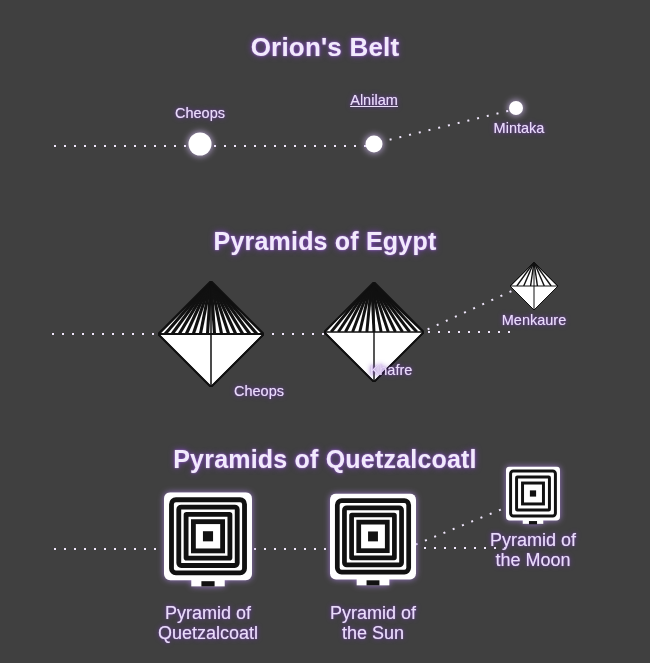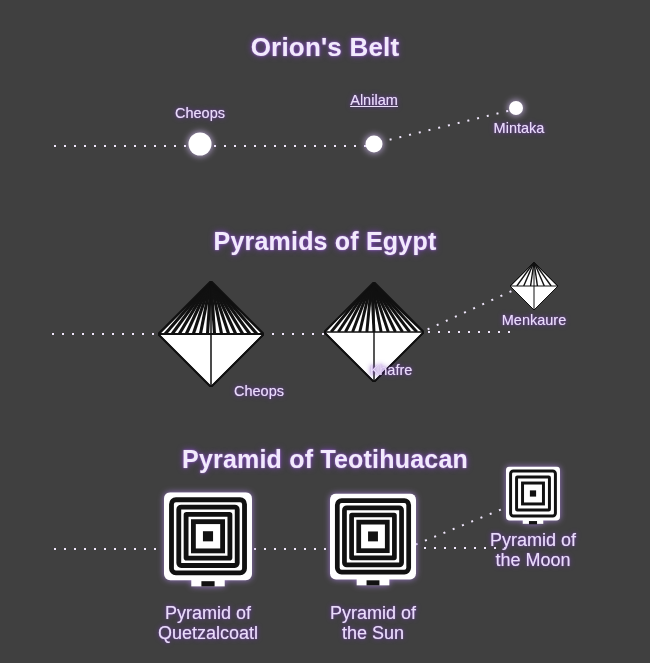--- a/index.html
+++ b/index.html
@@ -179,21 +179,21 @@
             <line x1="24" y1="0" x2="41.14285714285714" y2="24" stroke="#111111" stroke-width="1.411764705882353"></line>
             <line x1="24" y1="0" x2="48" y2="24" stroke="#111111" stroke-width="1.411764705882353"></line>
           </g>
           <polygon points="0,24 48,24 24,48" fill="#ffffff" stroke="#111111" stroke-width="1"></polygon>
           <polygon points="24,0 48,24 24,48 0,24" fill="none" stroke="#111111" stroke-width="1"></polygon>
           <line x1="24" y1="0" x2="24" y2="48" stroke="#111111" stroke-width="1"></line>
         </svg></div>
       <div class="lbl" style="left: 534px; top: 312px; text-align: right;">Menkaure</div>
     </div>
 
-  <div class="sec-title" id="title-teo">Pyramid of Teotihuacan</div>
+  <div class="sec-title" id="title-teo">Pyramids of Quetzalcoatl</div>
   <div id="layer-teo">
       <div class="dotline" style="left: 50px; top: 547px; width: 290px; transform: rotate(0deg);"></div>
       <div class="dotline" style="left: 410px; top: 546px; width: 98px; transform: rotate(0deg);"></div>
       <div class="dotline" style="left: 412px; top: 544px; width: 108.079px; transform: rotate(-22.2936deg);"></div>
       <div class="teo" title="Pyramid of Quetzalcoatl" style="left: 208px; top: 548px; margin-top: -5.72px;"><svg width="88" height="99.44" viewBox="0 0 88 99.44">
           <rect x="0" y="0" width="88" height="88" rx="6.16" fill="#ffffff"></rect>
           <rect x="27.28" y="87" width="33.44" height="7.0928" fill="#ffffff"></rect>
           <rect x="37.4" y="88.9152" width="13.200000000000001" height="5.2624" fill="#111111"></rect>
           <rect x="7.48" y="7.48" width="73.03999999999999" height="73.03999999999999" rx="4.4" fill="none" stroke="#111111" stroke-width="4.84"></rect>
           <rect x="14.783999999999999" y="14.783999999999999" width="58.432" height="58.432" rx="2.4000000000000004" fill="none" stroke="#111111" stroke-width="4.84"></rect>

